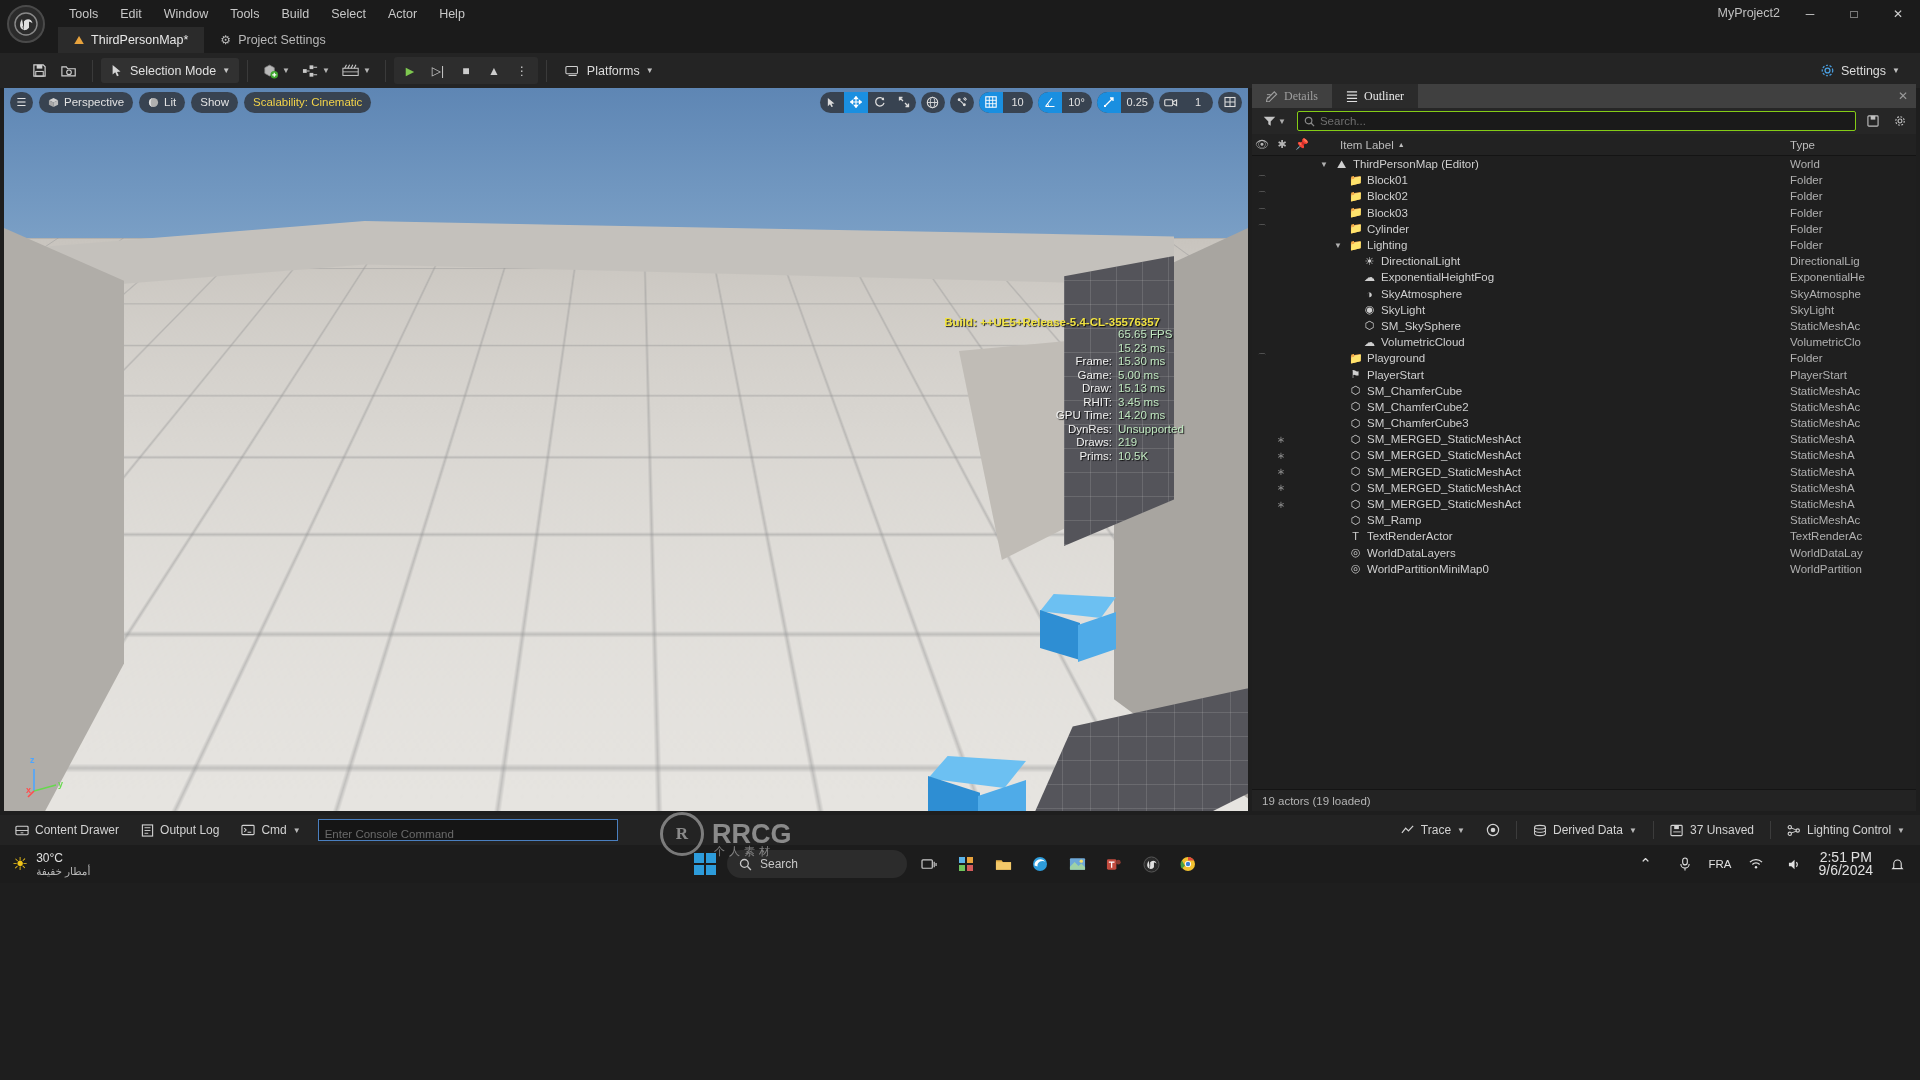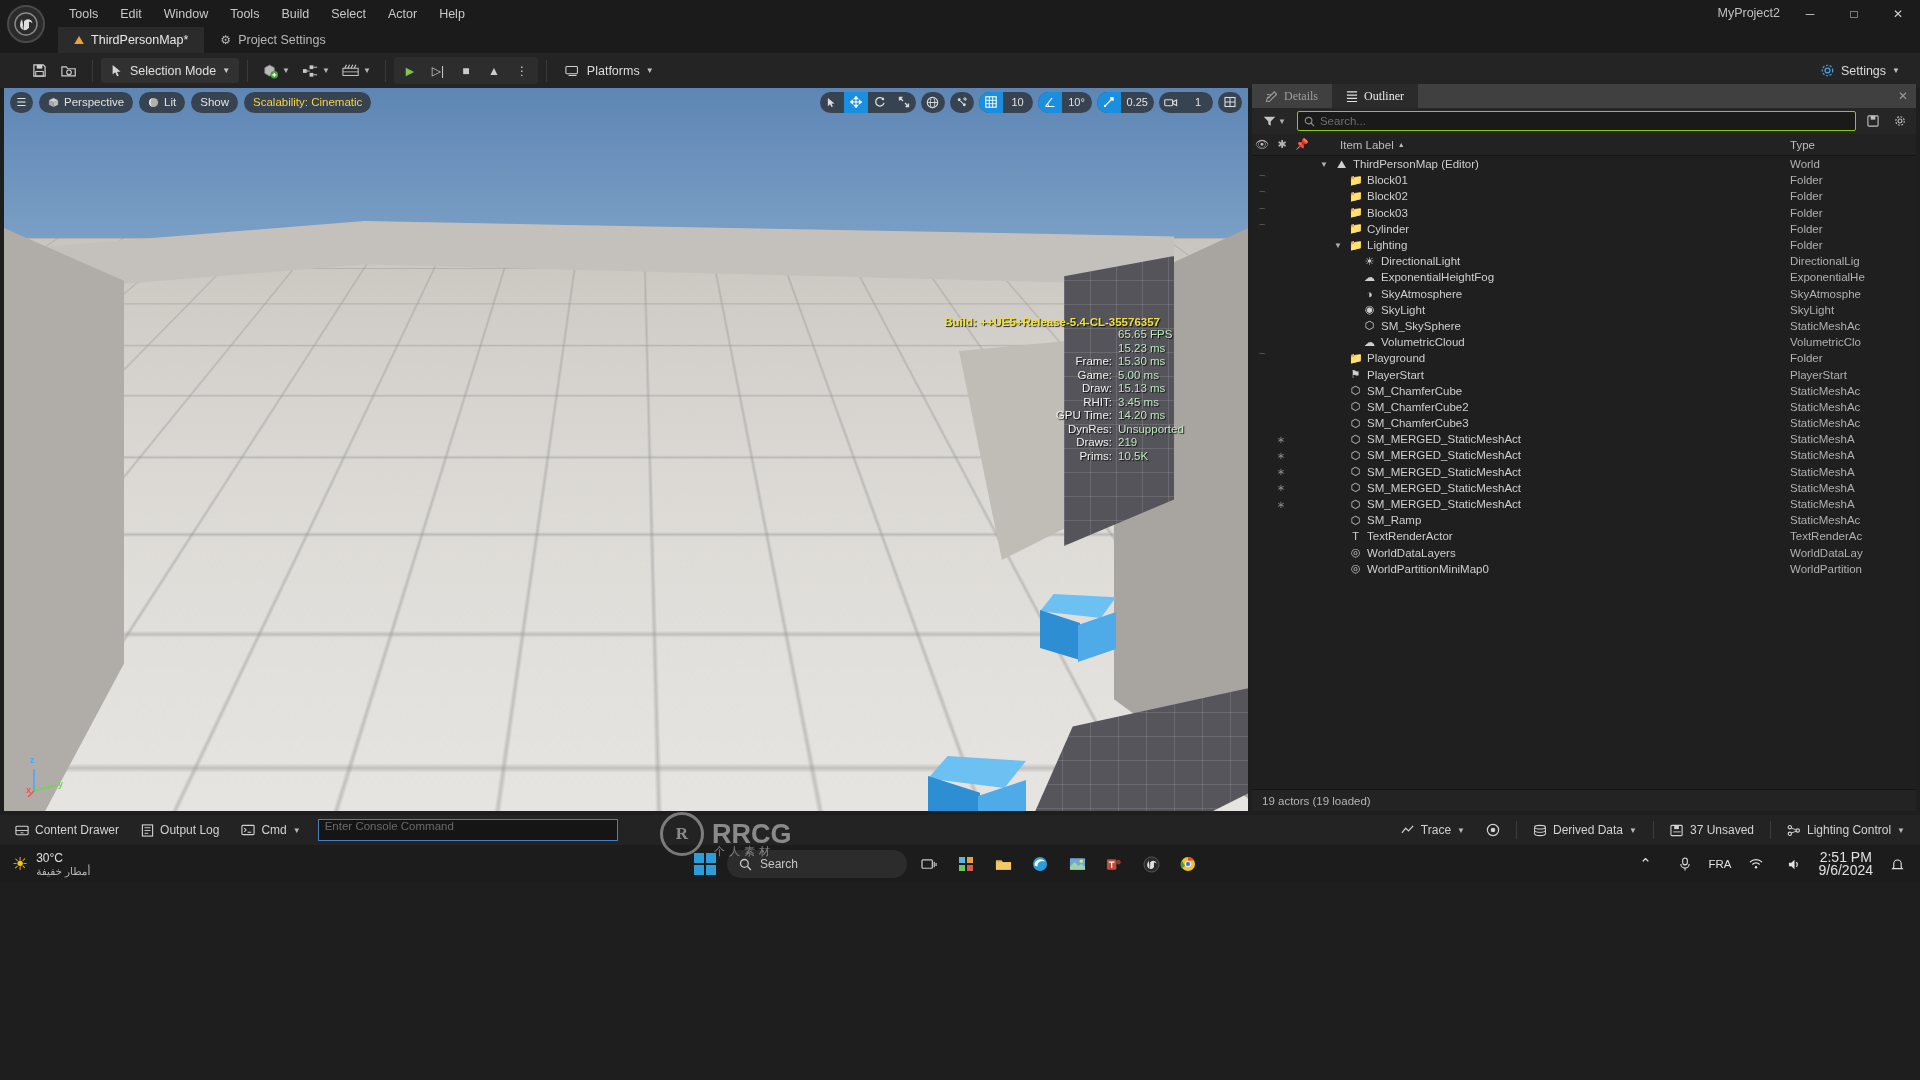--- a/index.html
+++ b/index.html
@@ -337,21 +337,21 @@
   .bottombar {
     position: absolute; left: 0; top: 815px; width: 1920px; height: 30px;
     background: #232323; display: flex; align-items: center; padding: 0 6px; gap: 4px;
   }
   .bb-btn {
     display: flex; align-items: center; gap: 6px; height: 24px; padding: 0 9px;
     font-size: 12px; color: #d2d2d2; border-radius: 2px;
   }
   .console-input {
     width: 300px; height: 22px; background: #151515; border: 1px solid #4a7fbf;
-    display: flex; align-items: flex-start; padding: 0 6px; margin-left: 4px;
+    display: flex; align-items: flex-end; padding: 0 6px; margin-left: 4px;
   }
   .console-input input {
     flex: 1; background: transparent; border: none; outline: none;
     color: #d0d0d0; font-size: 11.5px; font-family: "Liberation Sans", sans-serif;
   }
   .console-input input::placeholder { color: #6a6a6a; }
   .bb-right { position: absolute; right: 6px; display: flex; align-items: center; gap: 3px; }
   .bb-sep { width: 1px; height: 18px; background: #3c3c3c; margin: 0 4px; }
 
   

